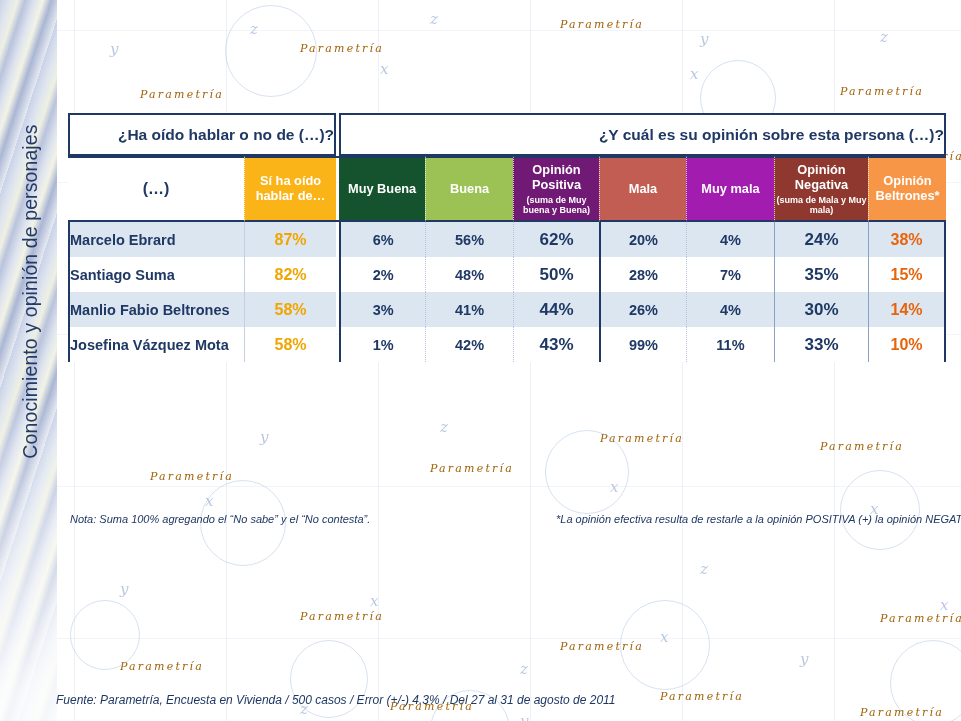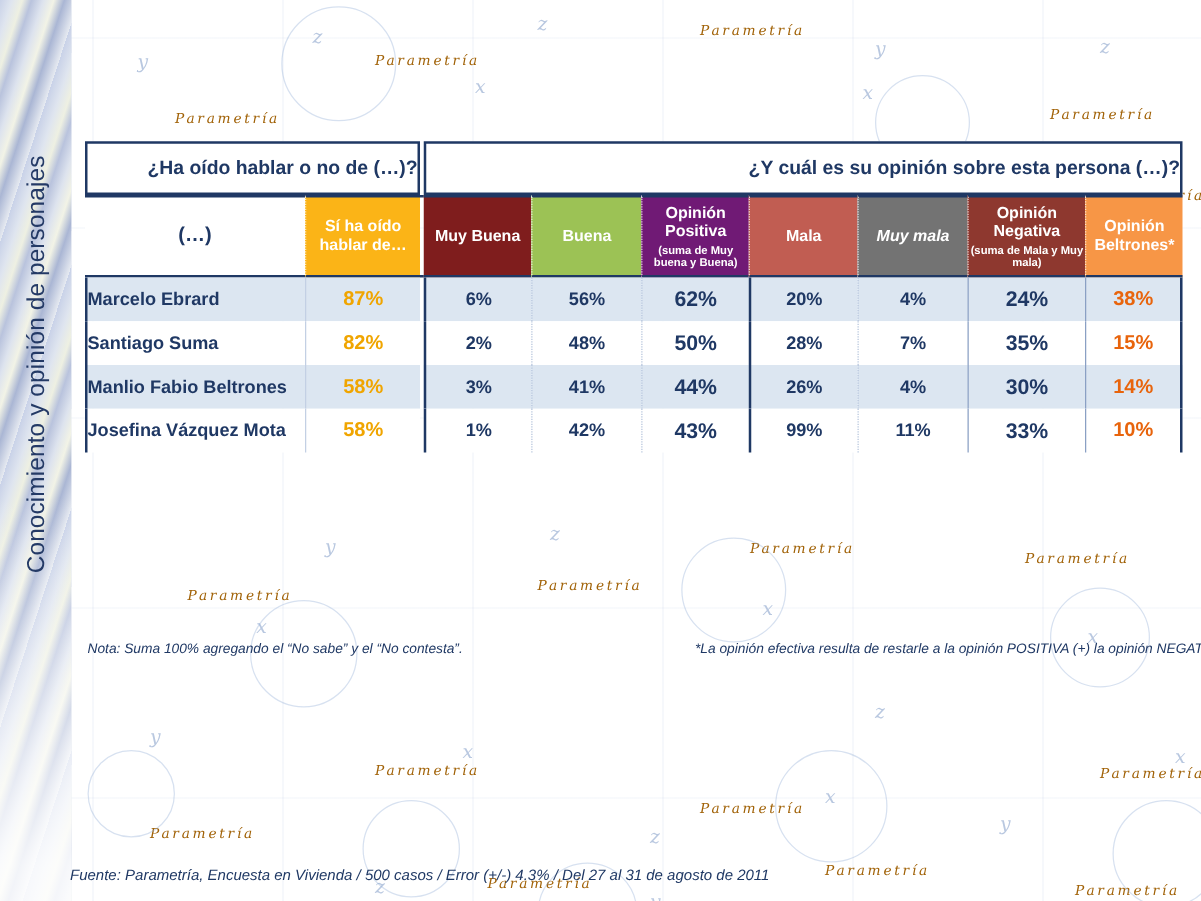--- a/index.html
+++ b/index.html
@@ -127,25 +127,25 @@
 
   .head-blank {
     background: #ffffff;
     color: #1f3864;
     font-size: 16px;
     font-weight: bold;
     border-left: 2.5px solid #1f3864;
     border-right: 0;
   }
   .head-gold     { background: #FBB417; }
-  .head-olive    { background: #7f1d1d; margin-left: 37px; }
+  .head-olive    { background: #14532d; margin-left: 37px; }
   .head-green    { background: #9CC255; }
   .head-darkgrn  { background: #701a75; margin-top: 14px; }
   .head-brick    { background: #C15D52; }
-  .head-red      { background: #737373; font-style: italic; }
+  .head-red      { background: #a21caf; }
   .head-maroon   { background: #8E382F; }
   .head-orange   { background: #F79646; }
 
   .hdr-row-top td    { border-top: 2.5px solid #1f3864; }
   .hdr-row-bottom td { border-bottom: 2.5px solid #1f3864; }
 
   .body-row td {
     height: 35px;
     text-align: center;
     vertical-align: middle;

